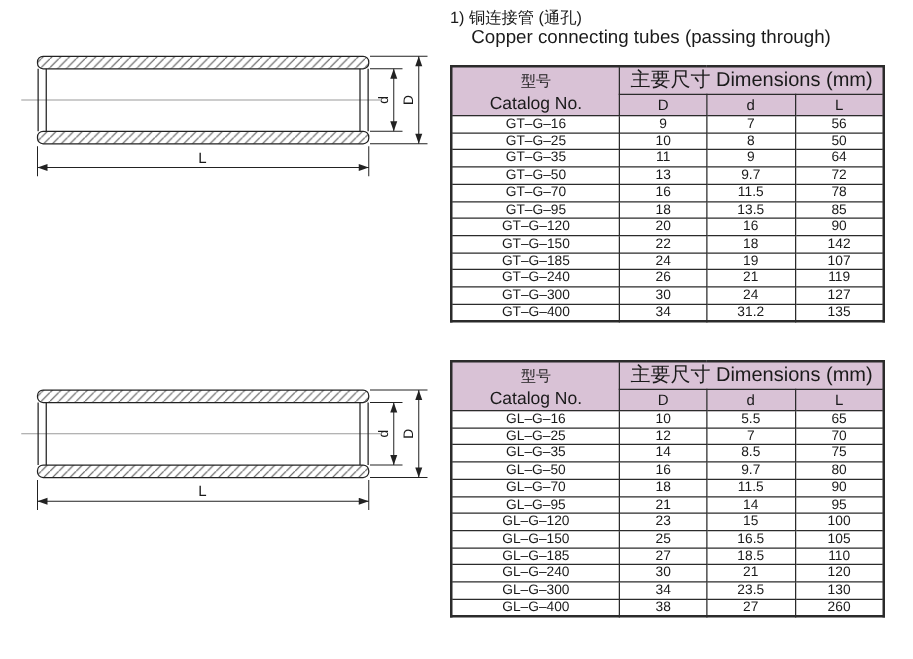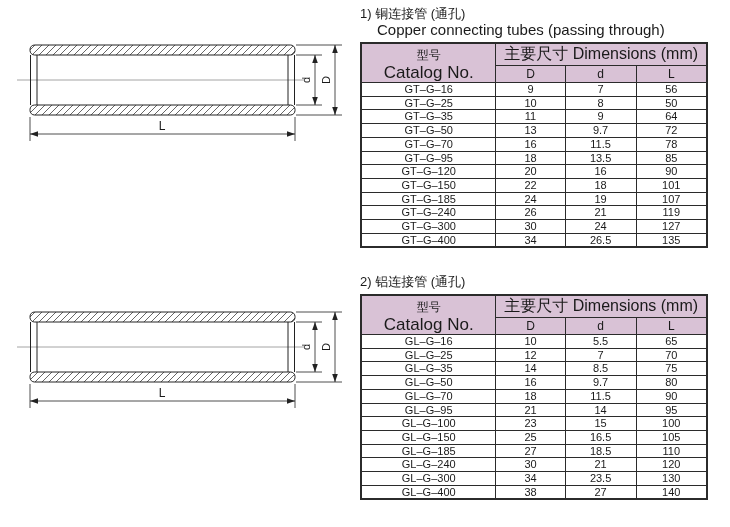--- a/index.html
+++ b/index.html
@@ -23,33 +23,33 @@
   #section-2 { top: 274px; }
 
   .title-cn { font-size: 13px; line-height: 16px; white-space: nowrap; }
   .title-en { font-size: 15px; line-height: 16px; padding-left: 17px; white-space: nowrap; }
 
   
   .dim-table {
     border-collapse: collapse;
     table-layout: fixed;
     width: 348px;
-    margin-top: 4px;
+    margin-top: 14px;
     border: 2px solid #2b2b2b;
   }
   .dim-table th, .dim-table td {
     border: 1px solid #2b2b2b;
     text-align: center;
     vertical-align: middle;
     font-weight: normal;
     padding: 0;
   }
   .dim-table thead th { background: #d9c2d6; }
   .catalog-cell .cn { font-size: 12px; line-height: 18px; }
-  .catalog-cell .en { font-size: 17px; line-height: 17px; }
+  .catalog-cell .en { font-size: 14px; line-height: 17px; }
   .dims-header { font-size: 16px; height: 19px; }
   .dim-col-header { font-size: 12px; height: 17px; }
   .dim-table td { font-size: 11px; height: 12.7px; line-height: 12.7px; }
   .col-catalog { width: 39%; }
   .col-d1 { width: 20%; }
   .col-d2 { width: 20.5%; }
   .col-d3 { width: 20.5%; }
 
   svg text { font-family: "Liberation Sans", sans-serif; fill: #1a1a1a; }
 </style>
@@ -187,21 +187,21 @@
         <tr>
           <td>GT–G–120</td>
           <td>20</td>
           <td>16</td>
           <td>90</td>
         </tr>
         <tr>
           <td>GT–G–150</td>
           <td>22</td>
           <td>18</td>
-          <td>101</td>
+          <td>142</td>
         </tr>
         <tr>
           <td>GT–G–185</td>
           <td>24</td>
           <td>19</td>
           <td>107</td>
         </tr>
         <tr>
           <td>GT–G–240</td>
           <td>26</td>
@@ -210,29 +210,28 @@
         </tr>
         <tr>
           <td>GT–G–300</td>
           <td>30</td>
           <td>24</td>
           <td>127</td>
         </tr>
         <tr>
           <td>GT–G–400</td>
           <td>34</td>
-          <td>26.5</td>
+          <td>31.2</td>
           <td>135</td>
         </tr>
       </tbody>
   </table>
 </div>
 
 <div class="section" id="section-2">
-  <div class="title-cn">2) 铝连接管 (通孔)</div>
   <table class="dim-table">
     <colgroup>
       <col class="col-catalog">
         <col class="col-d1">
         <col class="col-d2">
         <col class="col-d3">
     </colgroup>
     <thead>
       <tr>
         <th rowspan="2" class="catalog-cell">
@@ -278,21 +277,21 @@
           <td>11.5</td>
           <td>90</td>
         </tr>
         <tr>
           <td>GL–G–95</td>
           <td>21</td>
           <td>14</td>
           <td>95</td>
         </tr>
         <tr>
-          <td>GL–G–100</td>
+          <td>GL–G–120</td>
           <td>23</td>
           <td>15</td>
           <td>100</td>
         </tr>
         <tr>
           <td>GL–G–150</td>
           <td>25</td>
           <td>16.5</td>
           <td>105</td>
         </tr>
@@ -311,17 +310,17 @@
         <tr>
           <td>GL–G–300</td>
           <td>34</td>
           <td>23.5</td>
           <td>130</td>
         </tr>
         <tr>
           <td>GL–G–400</td>
           <td>38</td>
           <td>27</td>
-          <td>140</td>
+          <td>260</td>
         </tr>
       </tbody>
   </table>
 </div>
 
 </body></html>

